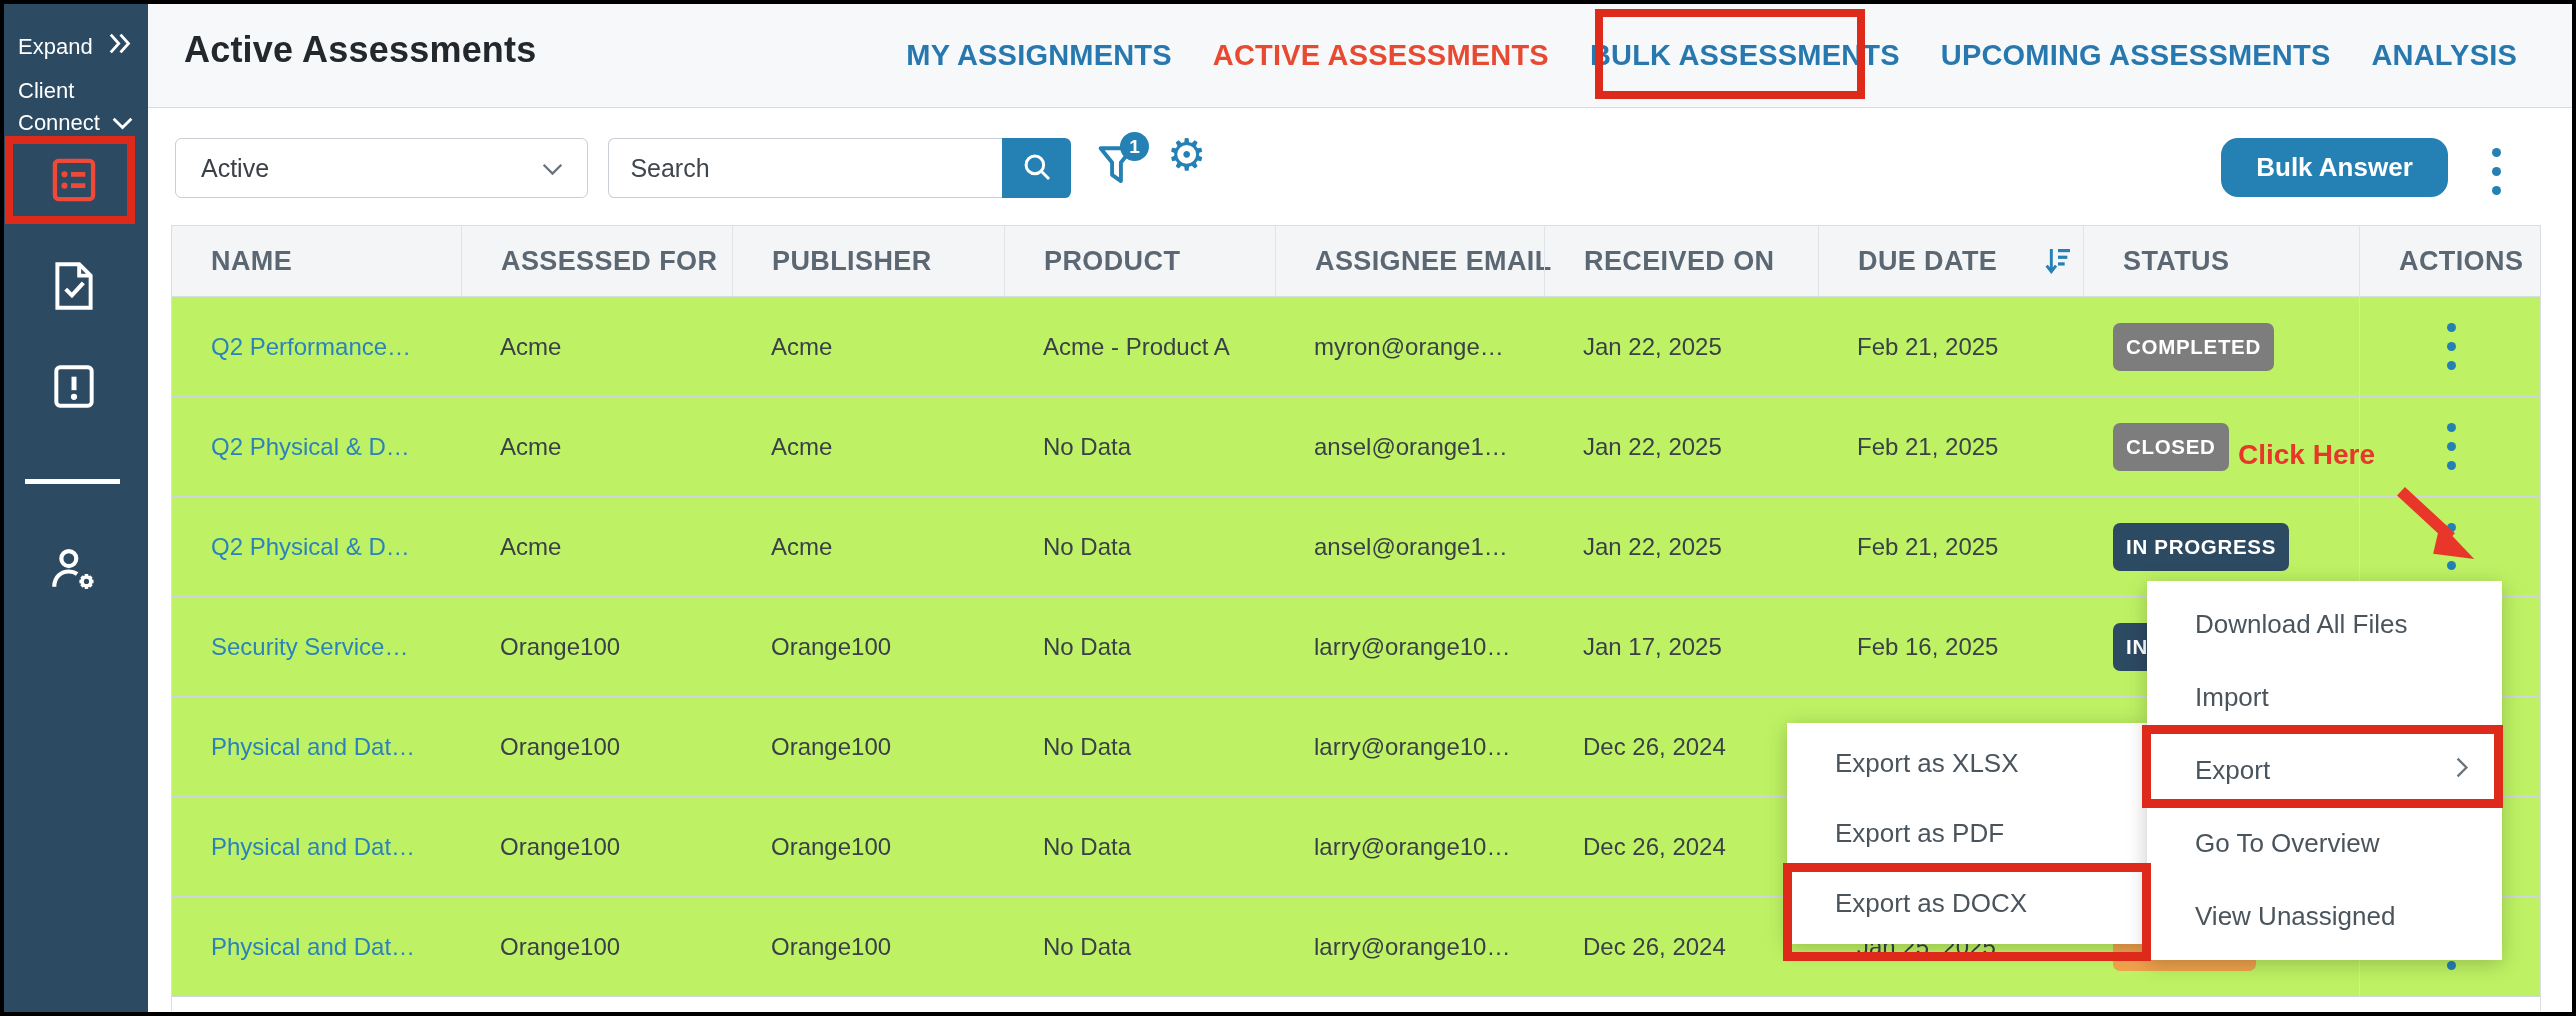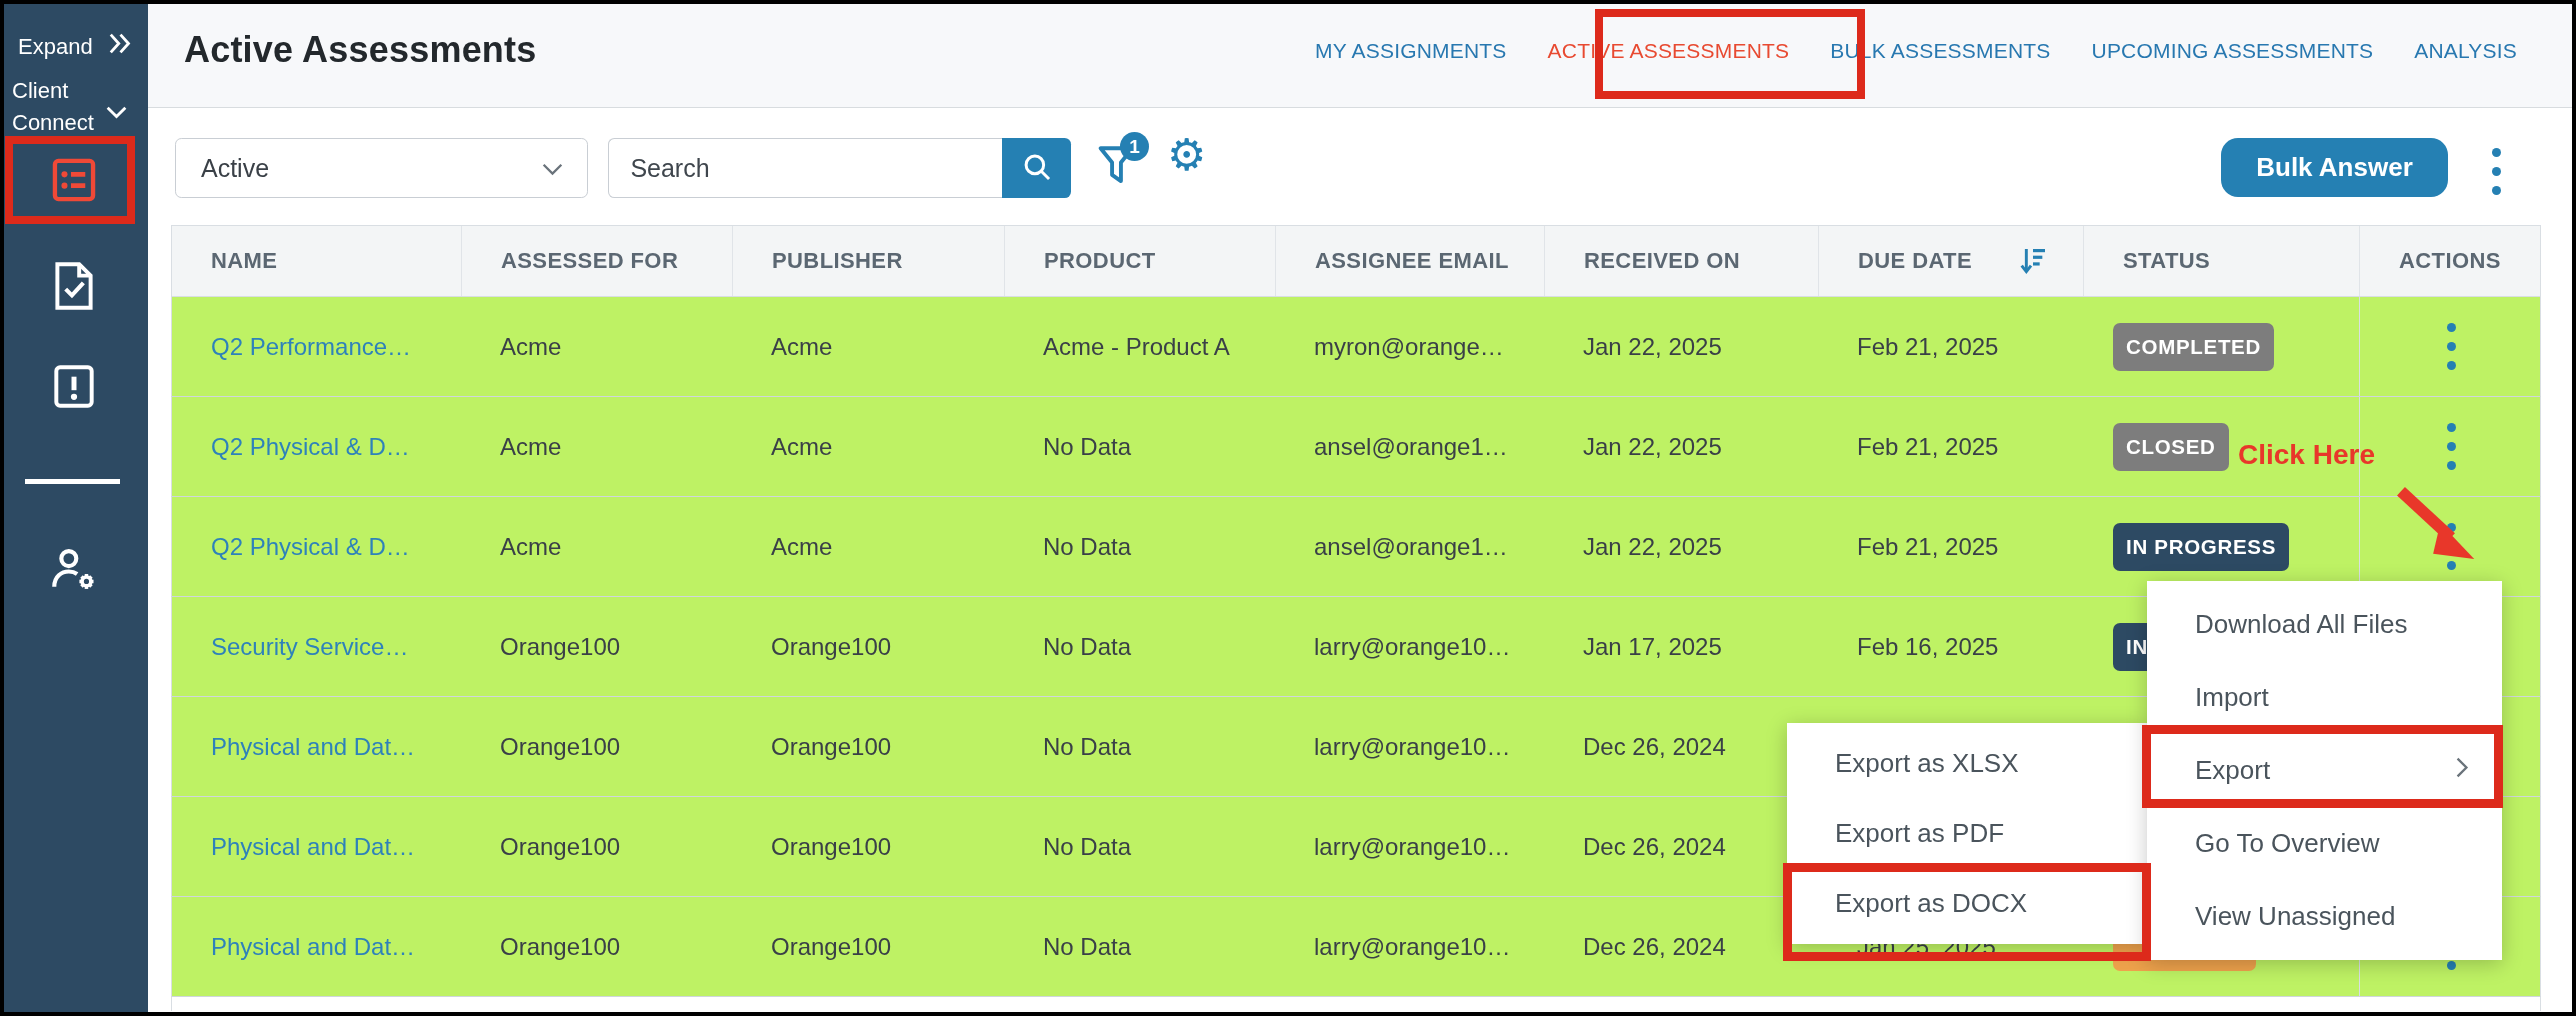--- a/index.html
+++ b/index.html
@@ -21,51 +21,51 @@
   }
   *{margin:0;padding:0;box-sizing:border-box;}
   html,body{width:2576px;height:1016px;}
   body{font-family:"Liberation Sans",sans-serif;background:#fff;position:relative;overflow:hidden;}
   .stage{position:absolute;left:0;top:0;width:2576px;height:1016px;background:#fff;}
   .frame-border{position:absolute;left:0;top:0;width:2576px;height:1016px;border:4.5px solid #000;z-index:99;pointer-events:none;}
 
   
   .sidebar{position:absolute;left:0;top:0;width:148px;height:1016px;background:var(--navy);color:#fff;z-index:2;}
   .sb-expand{position:absolute;left:18px;top:32px;width:116px;display:flex;align-items:center;justify-content:space-between;font-size:22px;}
-  .sb-client{position:absolute;left:12px;top:75px;width:116px;display:flex;align-items:center;justify-content:space-between;font-size:22px;line-height:1.45;}
+  .sb-client{position:absolute;left:18px;top:75px;width:116px;display:flex;align-items:flex-end;justify-content:space-between;font-size:22px;line-height:1.45;}
   .sb-client .lbl{width:82px;}
   .sb-client svg{margin-top:19.7px;}
   .sb-icon{position:absolute;left:0;width:148px;display:flex;justify-content:center;}
   .sb-divider{position:absolute;left:25px;top:479px;width:95px;height:4.5px;background:#fff;}
 
   
   .band{position:absolute;left:148px;top:0;width:2428px;height:108px;background:var(--header-bg);border-bottom:1.8px solid #d8dcdf;z-index:1;}
   .page-title{position:absolute;left:36px;top:29px;font-size:36px;font-weight:700;color:#23282c;letter-spacing:0.2px;}
   .tabs{position:absolute;right:59px;top:39px;display:flex;gap:41px;}
-  .tab{font-size:21px;font-weight:400;color:var(--tab-blue);letter-spacing:0.2px;white-space:nowrap;}
+  .tab{font-size:29px;font-weight:700;color:var(--tab-blue);letter-spacing:0.2px;white-space:nowrap;}
   .tab.active{color:var(--active-red);}
 
   
   .select{position:absolute;left:175px;top:138px;width:413px;height:60px;background:#fff;border:1.8px solid #c9ced4;border-radius:6.3px;display:flex;align-items:center;justify-content:space-between;padding:0 23px 0 25px;font-size:25px;color:var(--cell-text);z-index:1;}
   .searchwrap{position:absolute;left:608px;top:138px;width:463px;height:60px;z-index:1;display:flex;}
   .search-input{flex:1;border:1.8px solid #c9ced4;border-right:none;border-radius:6.3px 0 0 6.3px;font-size:25px;padding:0 21.4px;color:var(--cell-text);font-family:"Liberation Sans",sans-serif;outline:none;}
   .search-input::placeholder{color:#3f464d;opacity:1;}
   .search-btn{width:69px;height:60px;background:var(--blue);border:none;border-radius:0 6.3px 6.3px 0;display:flex;align-items:center;justify-content:center;}
   .funnel{position:absolute;left:1095px;top:143px;z-index:1;}
   .funnel-badge{position:absolute;left:1120px;top:132px;width:29px;height:29px;border-radius:50%;background:var(--blue);color:#fff;font-size:19px;font-weight:700;display:flex;align-items:center;justify-content:center;z-index:2;}
   .gear{position:absolute;left:1167px;top:133px;font-family:"DejaVu Sans",sans-serif;font-size:44px;color:var(--blue);z-index:1;line-height:1;}
   .bulk-btn{position:absolute;left:2221px;top:138px;width:227px;height:59px;background:var(--blue);color:#fff;border:none;border-radius:17px;font-size:26px;font-weight:700;font-family:"Liberation Sans",sans-serif;z-index:1;}
   .toolbar-kebab{position:absolute;left:2492px;top:148px;z-index:1;}
   .dots{display:flex;flex-direction:column;gap:9.8px;}
   .dot{width:9px;height:9px;border-radius:50%;background:var(--blue);}
 
   
   .table{position:absolute;left:171px;top:225px;width:2370px;z-index:1;}
   .thead{display:grid;grid-template-columns:289px 271px 272px 271px 269px 274px 265px 276px 184px;height:72px;background:var(--thead-bg);border:1.8px solid var(--border);}
-  .th{display:flex;align-items:center;padding-left:39px;font-size:22px;font-weight:700;color:var(--thead-text);letter-spacing:0.4px;border-left:1.8px solid #e0e4e8;white-space:nowrap;}
+  .th{display:flex;align-items:center;padding-left:39px;font-size:27px;font-weight:700;color:var(--thead-text);letter-spacing:0.4px;border-left:1.8px solid #e0e4e8;white-space:nowrap;}
   .th:first-child{border-left:none;}
   .tr{display:grid;grid-template-columns:289px 271px 272px 271px 269px 274px 265px 276px 184px;height:100px;border-left:1.8px solid var(--border);border-right:1.8px solid var(--border);border-bottom:1.8px solid var(--row-border);background:#bef264;}
   .td{display:flex;align-items:center;padding-left:39px;font-size:24px;color:var(--cell-text);white-space:nowrap;overflow:hidden;}
   .td-actions{border-left:1.8px solid var(--border);justify-content:center;padding-left:0;}
   .td-status{padding-left:30px;}
   .name-link{color:#2e82ba;text-decoration:none;cursor:pointer;}
   .badge{height:48px;padding:0 13px;display:inline-flex;align-items:center;justify-content:center;border-radius:7.1px;font-size:20.5px;font-weight:700;color:#fff;letter-spacing:0.7px;white-space:nowrap;}
   .badge--gray{background:var(--badge-gray);}
   .badge--navy{background:var(--navy);}
   .badge--orange{background:var(--badge-orange);width:143px;}

